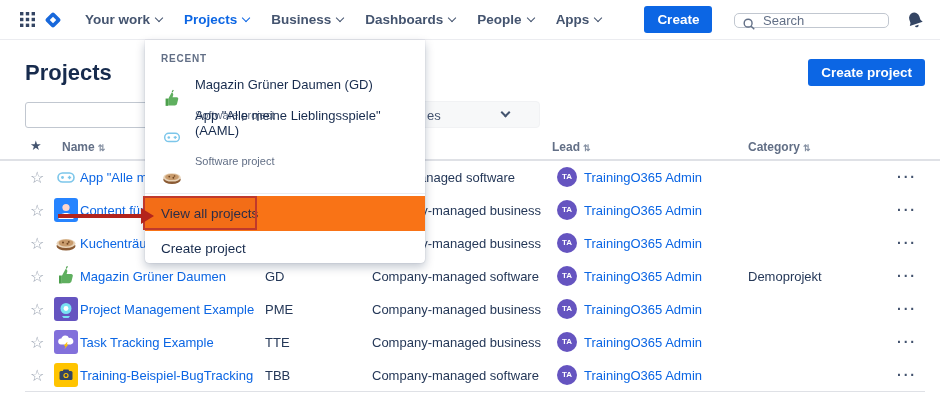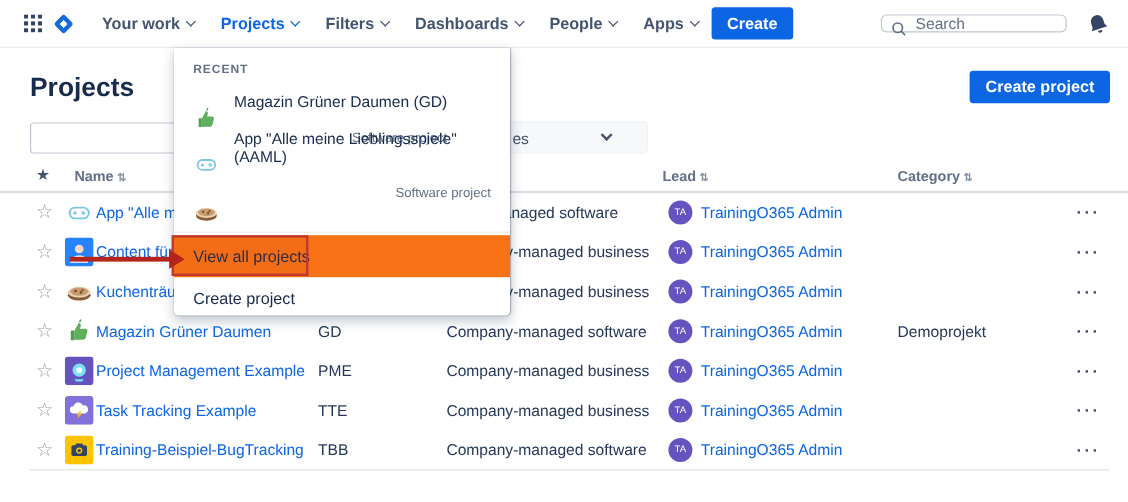--- a/index.html
+++ b/index.html
@@ -11,21 +11,21 @@
   .topnav{ position:absolute; top:0; left:0; right:0; height:40px; background:#fff;
     border-bottom:1px solid #EBECF0; display:flex; align-items:center; padding:0 14px; gap:0;}
   .appgrid{ width:26px; height:26px; display:flex; align-items:center; justify-content:center; border-radius:4px; cursor:pointer;}
   .logo{ width:26px; height:26px; display:flex; align-items:center; justify-content:center; margin-right:8px;}
   .navitem{ font-size:13.5px; font-weight:600; color:#44546F; padding:6px 6px; margin:0 5px;
     display:flex; align-items:center; cursor:pointer; white-space:nowrap;}
   .navitem.active{ color:#0C66E4; }
   .chev{ display:inline-block; width:6px; height:6px; border-right:1.7px solid currentColor;
     border-bottom:1.7px solid currentColor; transform:rotate(45deg); margin-left:6px; margin-top:-3px;}
   .btn-blue{ background:#0C66E4; color:#fff; border:none; border-radius:3px; font-family:inherit;
-    font-size:13.5px; font-weight:600; padding:6px 13px; cursor:pointer;}
+    font-size:13.5px; font-weight:600; padding:6px 13px; cursor:pointer;margin-left:32px;}
   .nav-right{ margin-left:auto; display:flex; align-items:center; gap:15px;}
   .searchbox{ position:relative; width:155px; }
   .searchbox input{ width:155px; height:15px; border:1.5px solid #C1C7D0; border-radius:5px;
     padding:0 8px 0 28px; font-family:inherit; font-size:13px; color:#172B4D; outline:none;}
   .searchbox input::placeholder{ color:#626F86; }
   .searchbox .mag{ position:absolute; left:8px; top:6px; }
   .iconbtn{ width:22px; height:22px; display:flex; align-items:center; justify-content:center; cursor:pointer;}
 
   
   .page-title{ position:absolute; left:25px; top:60px; font-size:22px; font-weight:700; color:#172B4D;}
@@ -44,34 +44,34 @@
   .sorticon{ font-size:9px; color:#8590A2; margin-left:3px;}
   .star-h{ position:absolute; left:30px; top:-2px; font-size:13px; color:#44546F;}
   .trow{ position:absolute; left:0; right:0; height:33px;}
   .cell{ position:absolute; top:50%; transform:translateY(-50%); font-size:13px; white-space:nowrap;}
   .c-star{ left:30px; font-size:16px; color:#97A0AF; cursor:pointer;}
   .c-icon{ left:54px; width:24px; height:24px;}
   .c-name{ left:80px; color:#0C66E4; font-weight:500; cursor:pointer;}
   .c-key{ left:265px; color:#253858;}
   .c-type{ left:372px; color:#253858;}
   .c-avatar{ left:557px; width:20px; height:20px; border-radius:50%; background:#6554C0; color:#fff;
-    font-size:8px; font-weight:400; display:flex; align-items:center; justify-content:center;}
+    font-size:8px; font-weight:700; display:flex; align-items:center; justify-content:center;}
   .c-lead{ left:584px; color:#0C66E4; cursor:pointer;}
   .c-cat{ left:748px; color:#253858;}
   .c-dots{ left:897px; color:#42526E; font-weight:700; font-size:14px; letter-spacing:2px; cursor:pointer;}
   .table-bottom{ position:absolute; left:25px; right:15px; top:391px; border-bottom:1px solid #DFE1E6;}
 
   
   .menu{ position:absolute; left:145px; top:40px; width:280px; height:223px; background:#fff;
     border-radius:0 0 4px 4px; box-shadow:0 4px 10px rgba(9,30,66,.25), 0 0 1px rgba(9,30,66,.31); z-index:50;padding-left:40px;}
   .menu .recent{ position:absolute; left:16px; top:13px; font-size:10px; font-weight:700;
     letter-spacing:.8px; color:#626F86;}
   .mitem{ position:absolute; left:0; width:100%; height:38px; display:flex; align-items:center;
     padding:0 16px; gap:12px; cursor:pointer;}
-  .mitem .txt{ display:flex; flex-direction:column; gap:17px;align-items:flex-end;}
+  .mitem .txt{ display:flex; flex-direction:column; gap:17px;}
   .mitem .t1{ font-size:13px; color:#172B4D;}
   .mitem .t2{ font-size:11px; color:#626F86;}
   .msep{ position:absolute; left:0; right:0; top:153px; border-top:1px solid #EBECF0;}
   .maction{ position:absolute; left:0; width:100%; height:35px; display:flex; align-items:center;
     padding:0 16px; font-size:13.5px; color:#172B4D; cursor:pointer;}
   .maction.hover{ background:#f97316; }
 
   
   .anno-box{ position:absolute; left:143px; top:196px; width:114px; height:34px;
     border:2px solid #C0392B; background:rgba(192,57,43,0.10); z-index:60; pointer-events:none;}
@@ -114,21 +114,21 @@
 
     <div class="navitem">
       <span>Your work</span>
         <span class="chev"></span>
     </div>
     <div class="navitem active">
       <span>Projects</span>
         <span class="chev"></span>
     </div>
     <div class="navitem">
-      <span>Filters</span>
+      <span>Business</span>
         <span class="chev"></span>
     </div>
     <div class="navitem">
       <span>Dashboards</span>
         <span class="chev"></span>
     </div>
     <div class="navitem">
       <span>People</span>
         <span class="chev"></span>
     </div>

